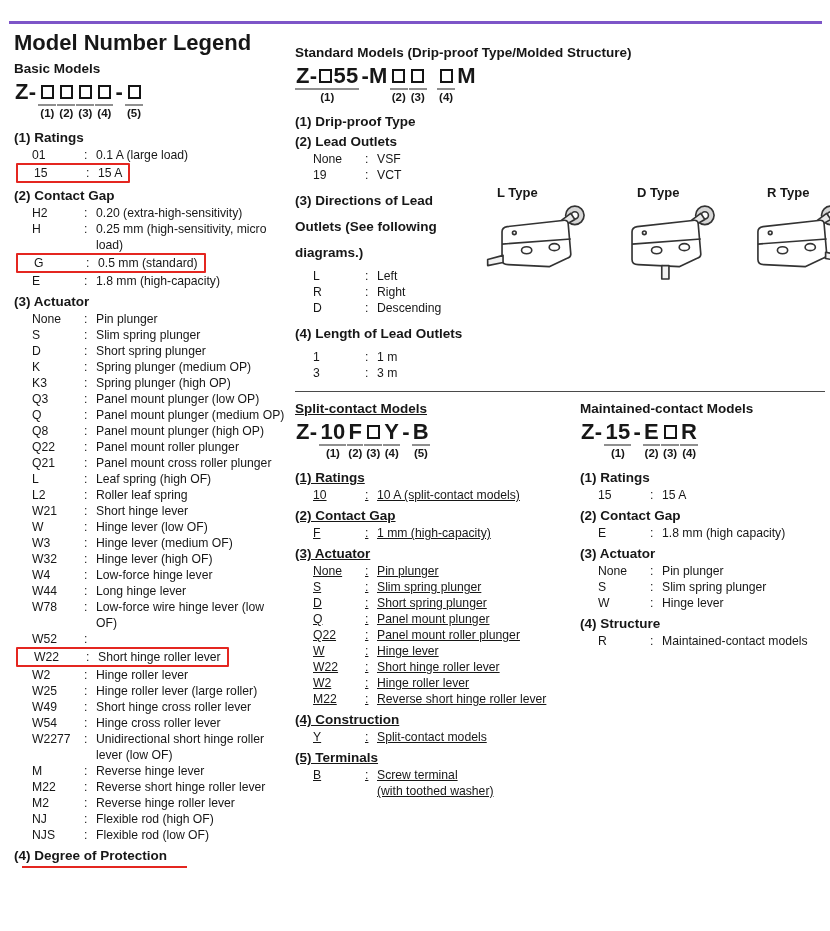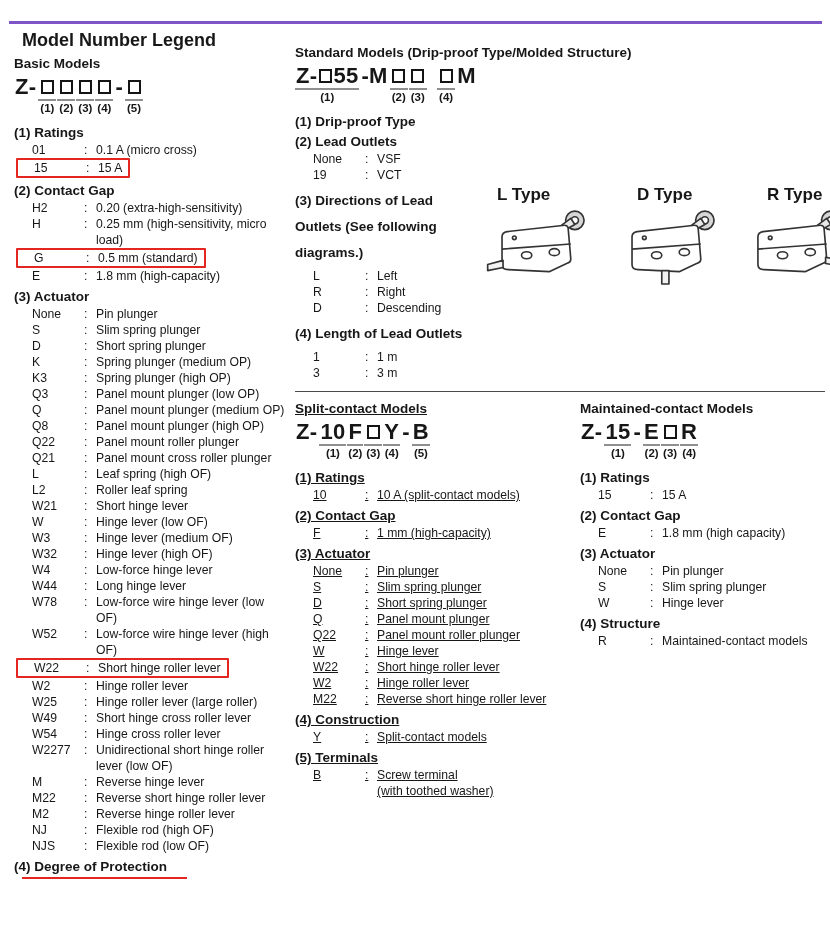--- a/index.html
+++ b/index.html
@@ -18,21 +18,21 @@
     color:var(--ink);
     overflow:hidden;
   }
   .topbar{
     position:absolute;left:9px;top:21px;width:813px;height:3px;
     background:var(--accent);
   }
   .col-left{position:absolute;left:14px;top:30px;width:272px;}
   .col-right{position:absolute;left:295px;top:45px;width:530px;}
 
-  .h1{font-size:18px;font-weight:bold;margin:0 8px 5px;}
+  .h1{font-size:22px;font-weight:bold;margin:0 0 5px;}
   .h2{font-size:13.5px;font-weight:bold;margin:0 0 6px;}
 
   
   .model{margin:4px 0 10px;white-space:nowrap;}
   .seg{display:inline-flex;flex-direction:column;align-items:center;vertical-align:top;margin-right:1px;}
   .seg-in{
     display:inline-flex;align-items:center;height:24px;
     font-size:22px;font-weight:bold;letter-spacing:.3px;
     padding:0 1px 2px;border-bottom:2px solid transparent;
   }
@@ -60,21 +60,21 @@
     border-radius:1px;
   }
   .cutbox{width:165px;border-top:2.5px solid var(--hl);margin:3px 0 0 8px;}
 
   
   .std-flex{display:flex;}
   .std-left{width:188px;flex:none;}
   .std-left .sec-title{line-height:26px;}
   .std-diagrams{flex:1;display:flex;gap:12px;padding-top:2px;}
   .figure{width:118px;}
-  .fig-label{font-size:17px;font-weight:bold;margin:0 0 1px 14px;}
+  .fig-label{font-size:13px;font-weight:bold;margin:0 0 1px 14px;}
   .fig-label.shift{margin-left:24px;}
   .figure svg{display:block;}
 
   
   .lower{
     display:flex;
     border-top:1.5px solid #4a4a4a;
     margin-top:10px;padding-top:9px;
   }
   .lower .sub{min-height:10px;}
@@ -121,21 +121,21 @@
             <span class="box"></span>
           </span>
           <span class="seg-label">(5)</span>
         </span></div>
     <div>
         <div class="section">
           <div class="sec-title">(1) Ratings</div>
           <div class="row">
             <span class="code">01</span>
             <span class="colon">:</span>
-            <span class="desc">0.1 A (micro cross)</span>
+            <span class="desc">0.1 A (large load)</span>
           </div>
           <div class="row hl">
             <span class="code">15</span>
             <span class="colon">:</span>
             <span class="desc">15 A</span>
           </div>
         </div>
         <div class="section">
           <div class="sec-title">(2) Contact Gap</div>
           <div class="row">
@@ -252,21 +252,20 @@
             <span class="desc">Long hinge lever</span>
           </div>
           <div class="row">
             <span class="code">W78</span>
             <span class="colon">:</span>
             <span class="desc">Low-force wire hinge lever (low OF)</span>
           </div>
           <div class="row">
             <span class="code">W52</span>
             <span class="colon">:</span>
-            <span class="desc">Low-force wire hinge lever (high OF)</span>
           </div>
           <div class="row hl">
             <span class="code">W22</span>
             <span class="colon">:</span>
             <span class="desc">Short hinge roller lever</span>
           </div>
           <div class="row">
             <span class="code">W2</span>
             <span class="colon">:</span>
             <span class="desc">Hinge roller lever</span>

